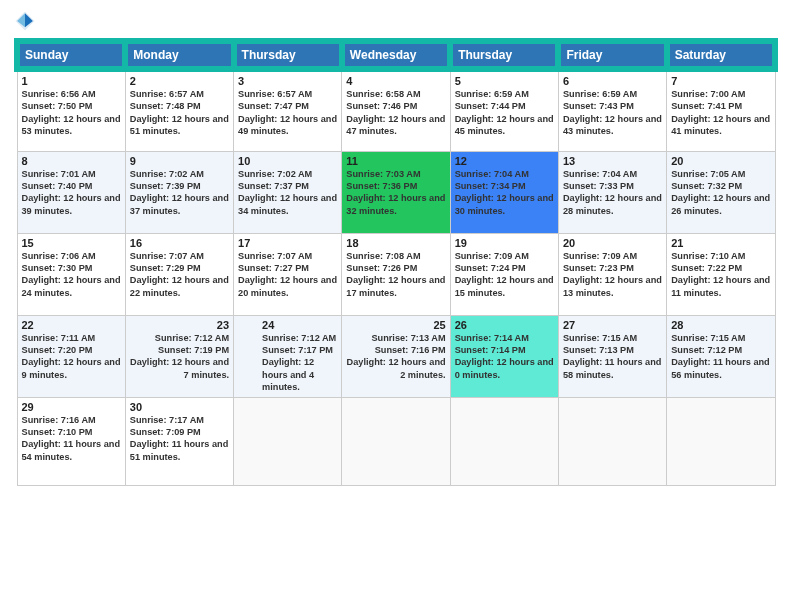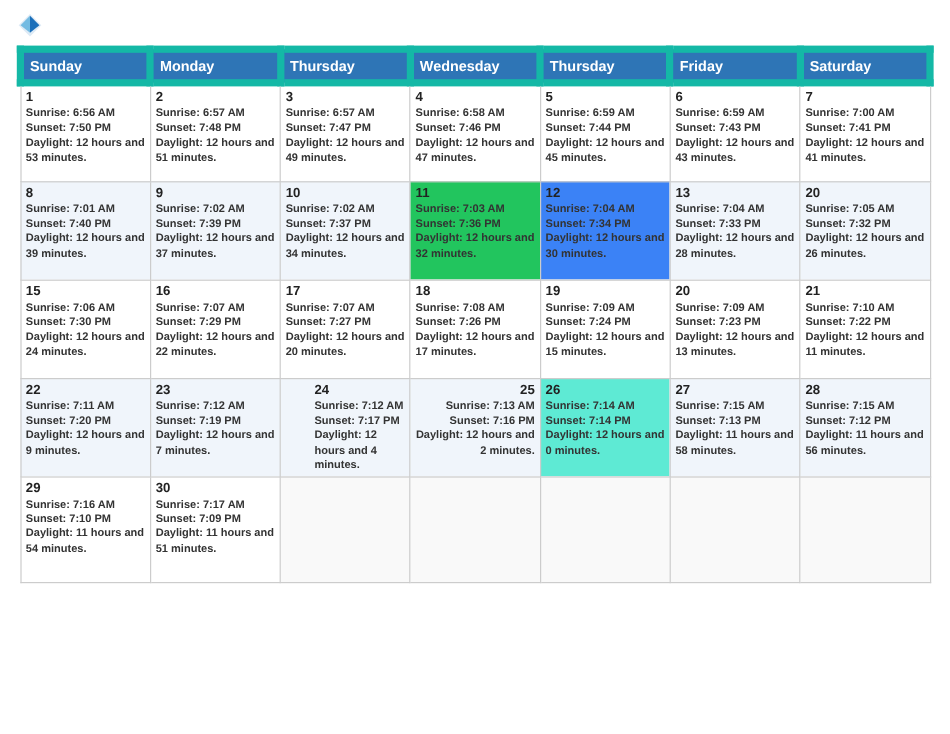--- a/index.html
+++ b/index.html
@@ -217,21 +217,21 @@
           <td>
             <span class="day-num">21</span>
             <div class="day-info">Sunrise: 7:10 AM<br>Sunset: 7:22 PM<br>Daylight: 12 hours and 11 minutes.</div>
           </td>
         </tr>
         <tr>
           <td style="background: rgb(240, 245, 251);">
             <span class="day-num">22</span>
             <div class="day-info">Sunrise: 7:11 AM<br>Sunset: 7:20 PM<br>Daylight: 12 hours and 9 minutes.</div>
           </td>
-          <td style="background: rgb(240, 245, 251);">
+          <td style="background: rgb(240, 245, 251); text-align: right;">
             <span class="day-num">23</span>
             <div class="day-info">Sunrise: 7:12 AM<br>Sunset: 7:19 PM<br>Daylight: 12 hours and 7 minutes.</div>
           </td>
           <td style="background: rgb(240, 245, 251); padding-left: 28px;">
             <span class="day-num">24</span>
             <div class="day-info">Sunrise: 7:12 AM<br>Sunset: 7:17 PM<br>Daylight: 12 hours and 4 minutes.</div>
           </td>
           <td style="background: rgb(240, 245, 251); text-align: right;">
             <span class="day-num">25</span>
             <div class="day-info">Sunrise: 7:13 AM<br>Sunset: 7:16 PM<br>Daylight: 12 hours and 2 minutes.</div>

